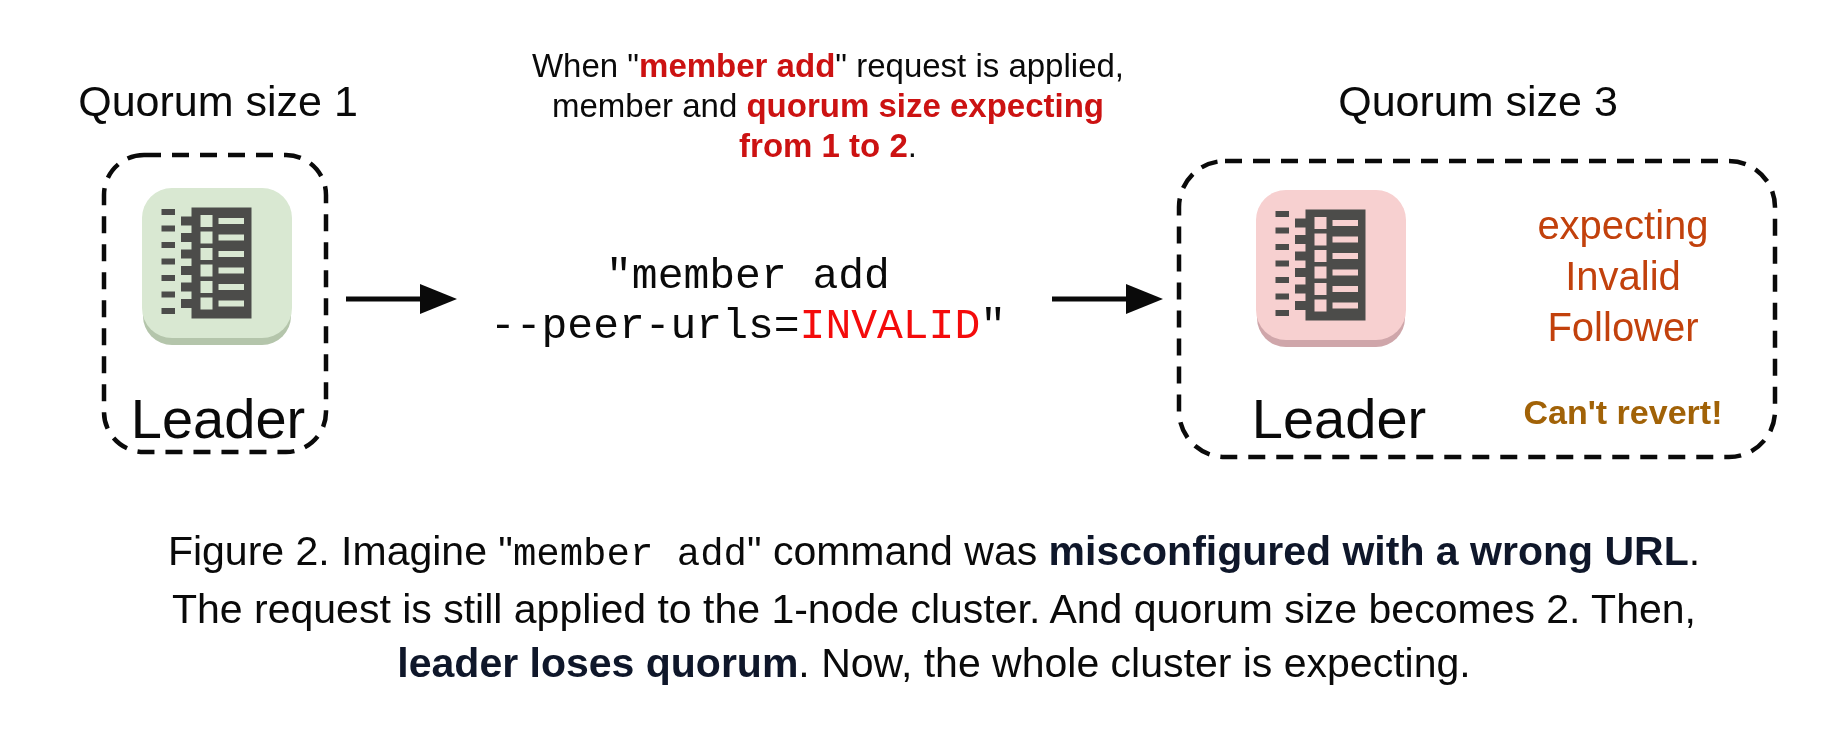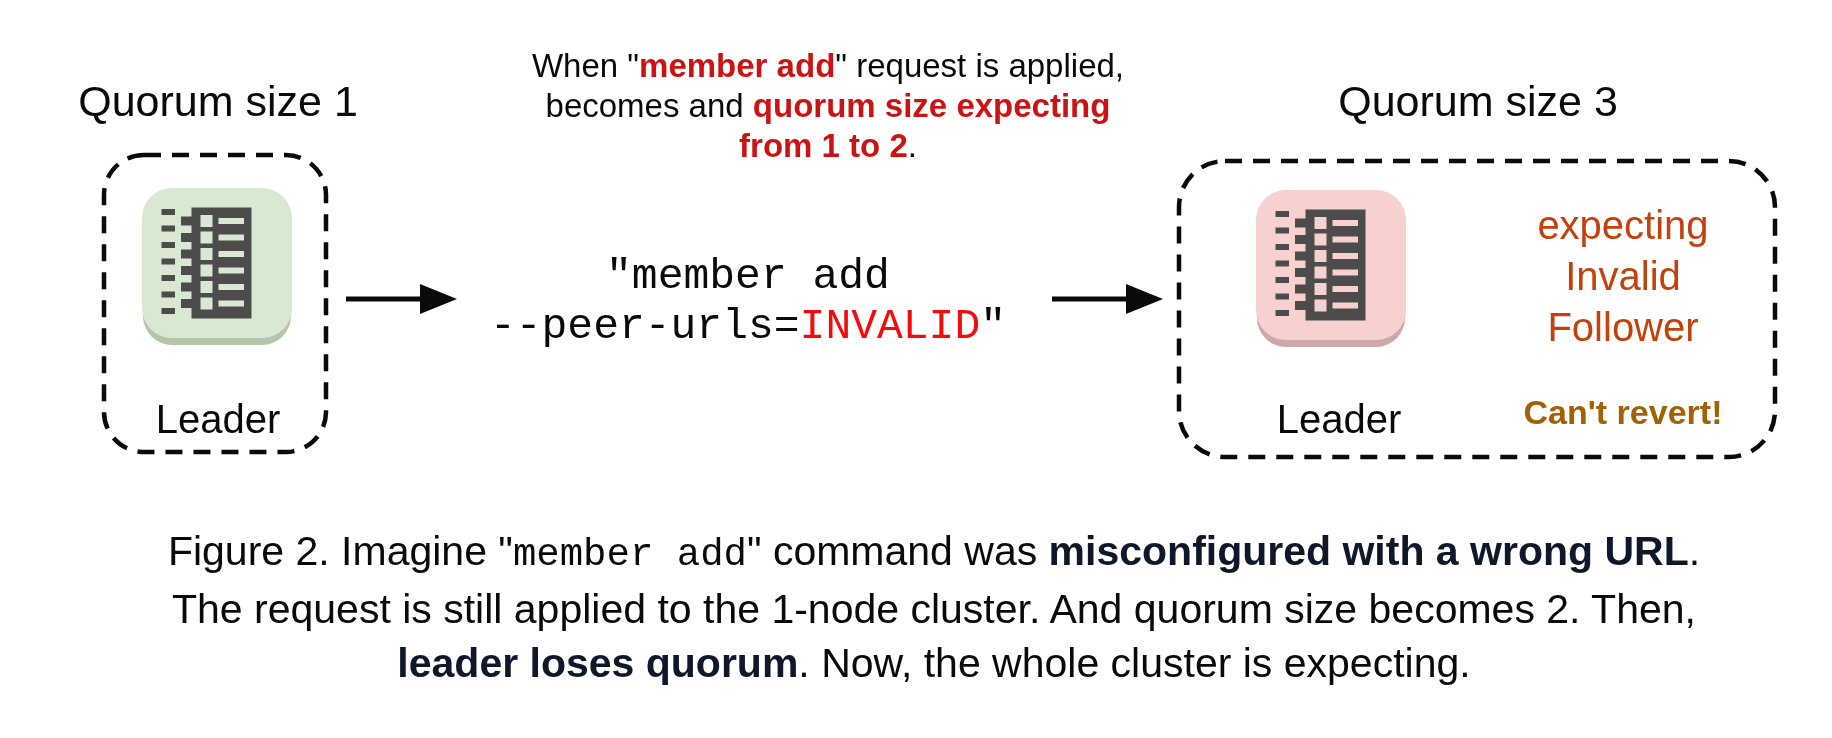--- a/index.html
+++ b/index.html
@@ -29,21 +29,21 @@
   .node-icon{
     position:absolute;width:150px;height:150px;border-radius:30px;
   }
   .node-icon.green{background:#d9e8d2;box-shadow:0 8px 0 -1px #b4c5ab;}
   .node-icon.pink{background:#f7d0d0;box-shadow:0 8px 0 -1px #cfa6aa;}
   .node-icon svg{position:absolute;left:0;top:0;width:150px;height:150px;}
   .glyph-dark{fill:#4c4c4a;}
   .green .glyph-detail{fill:#d9e8d2;}
   .pink .glyph-detail{fill:#f7d0d0;}
 
-  .node-label{font-size:40px;line-height:50px;color:#0a0a0a;white-space:nowrap;}
+  .node-label{font-size:56px;line-height:50px;color:#0a0a0a;white-space:nowrap;}
   .left-leader{left:95px;top:394px;width:190px;}
   .right-leader{left:1216px;top:394px;width:190px;}
 
   
   .arrow-svg{position:absolute;}
   .arrow-1{left:316px;top:281px;}
   .arrow-2{left:1022px;top:281px;}
 
   
   .annotation{
@@ -126,21 +126,21 @@
   </div>
   <div class="abs center node-label left-leader">Leader</div>
 
   <svg class="arrow-svg arrow-1" width="114" height="36">
     <line x1="2" y1="18" x2="80" y2="18" stroke="#0a0a0a" stroke-width="5"></line>
     <polygon points="76,3 113,18 76,33" fill="#0a0a0a"></polygon>
   </svg>
 
   <div class="abs center annotation">
     <div><span>When "</span><span class="red-bold">member add</span><span>" request is applied,</span></div>
-    <div><span>becomes and </span><span class="red-bold">quorum size expecting</span></div>
+    <div><span>member and </span><span class="red-bold">quorum size expecting</span></div>
     <div><span class="red-bold">from 1 to 2</span><span>.</span></div>
   </div>
 
   <div class="abs center command">
     <div>"member add</div>
     <div><span>--peer-urls=</span><span class="red-mono">INVALID</span><span>"</span></div>
   </div>
 
   <svg class="arrow-svg arrow-2" width="114" height="36">
     <line x1="2" y1="18" x2="80" y2="18" stroke="#0a0a0a" stroke-width="5"></line>

